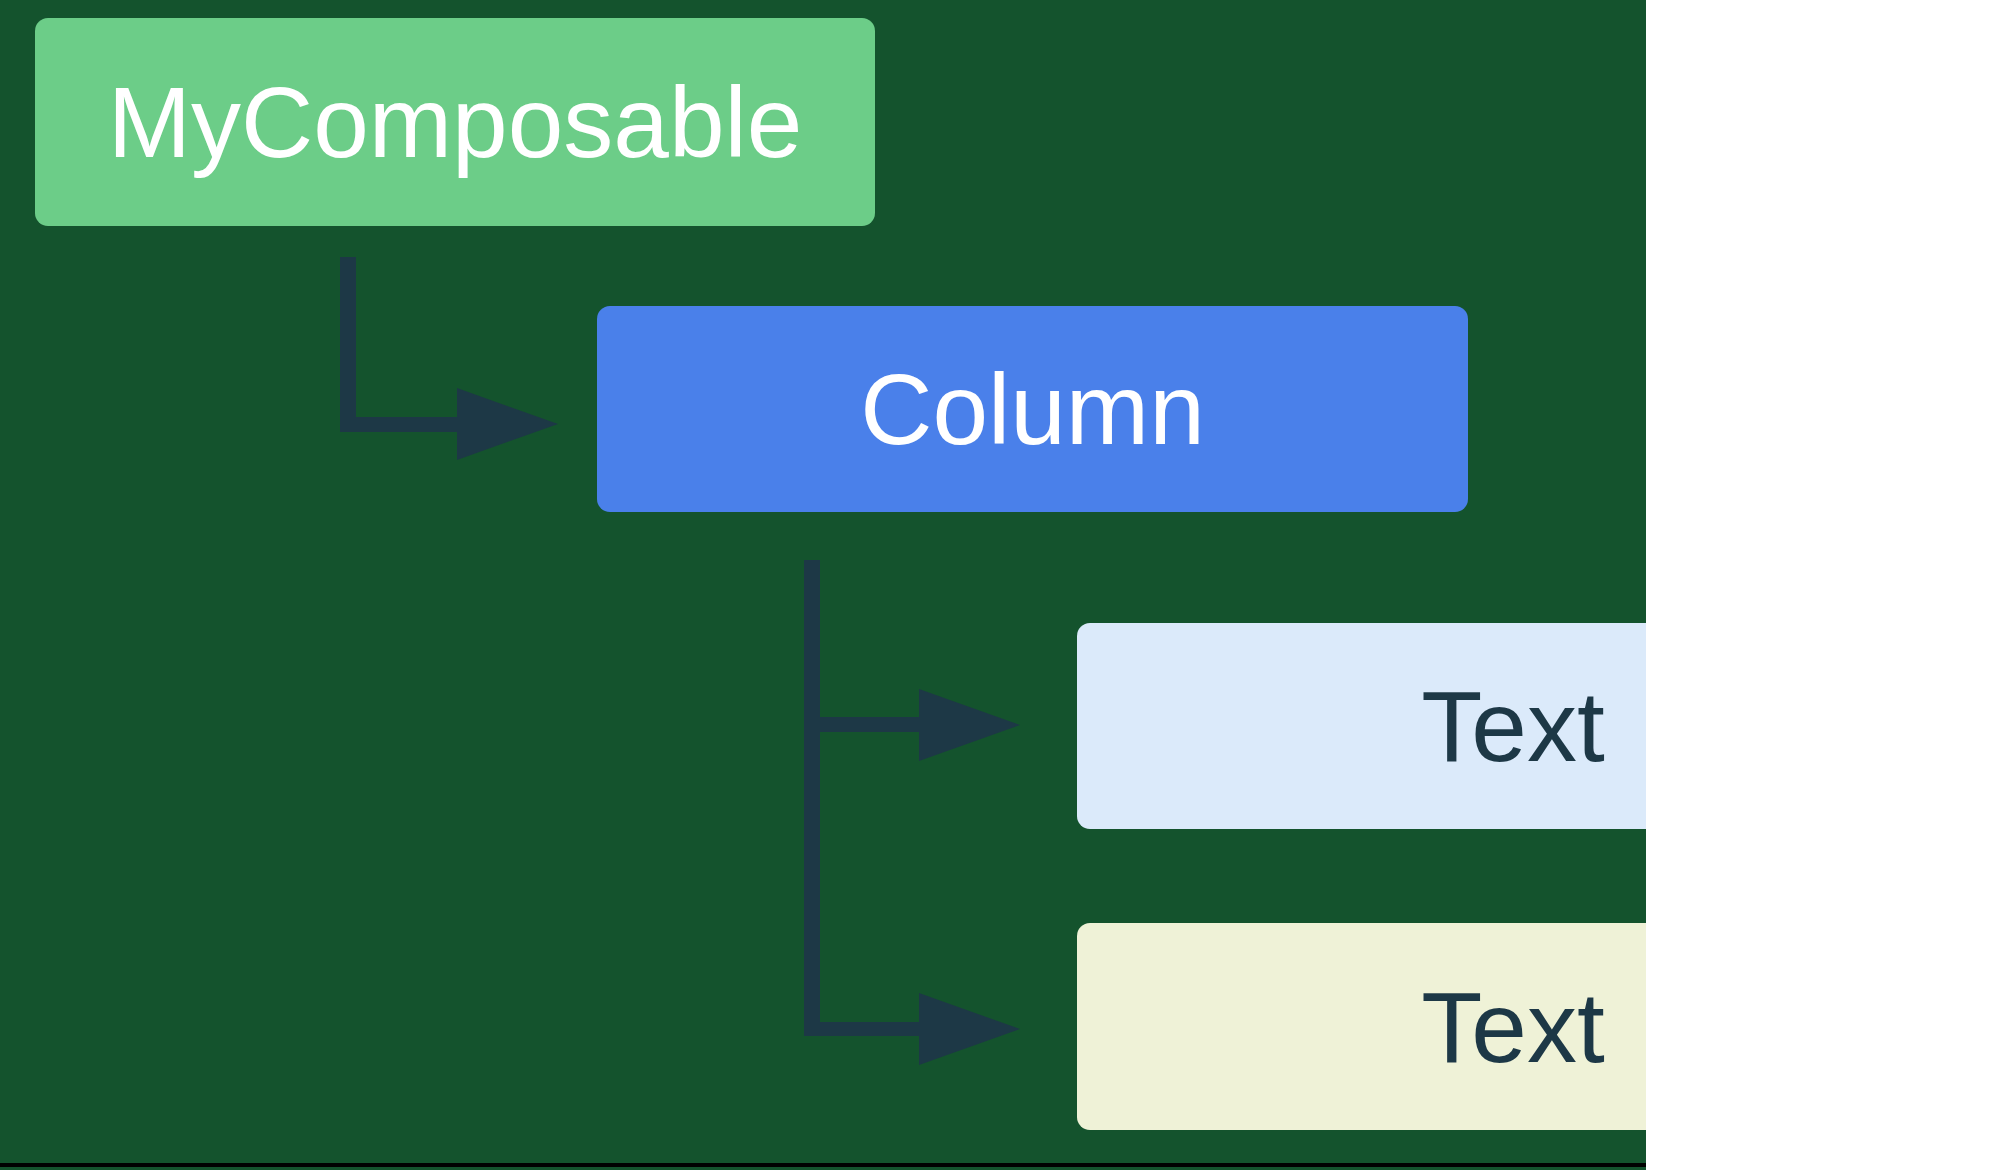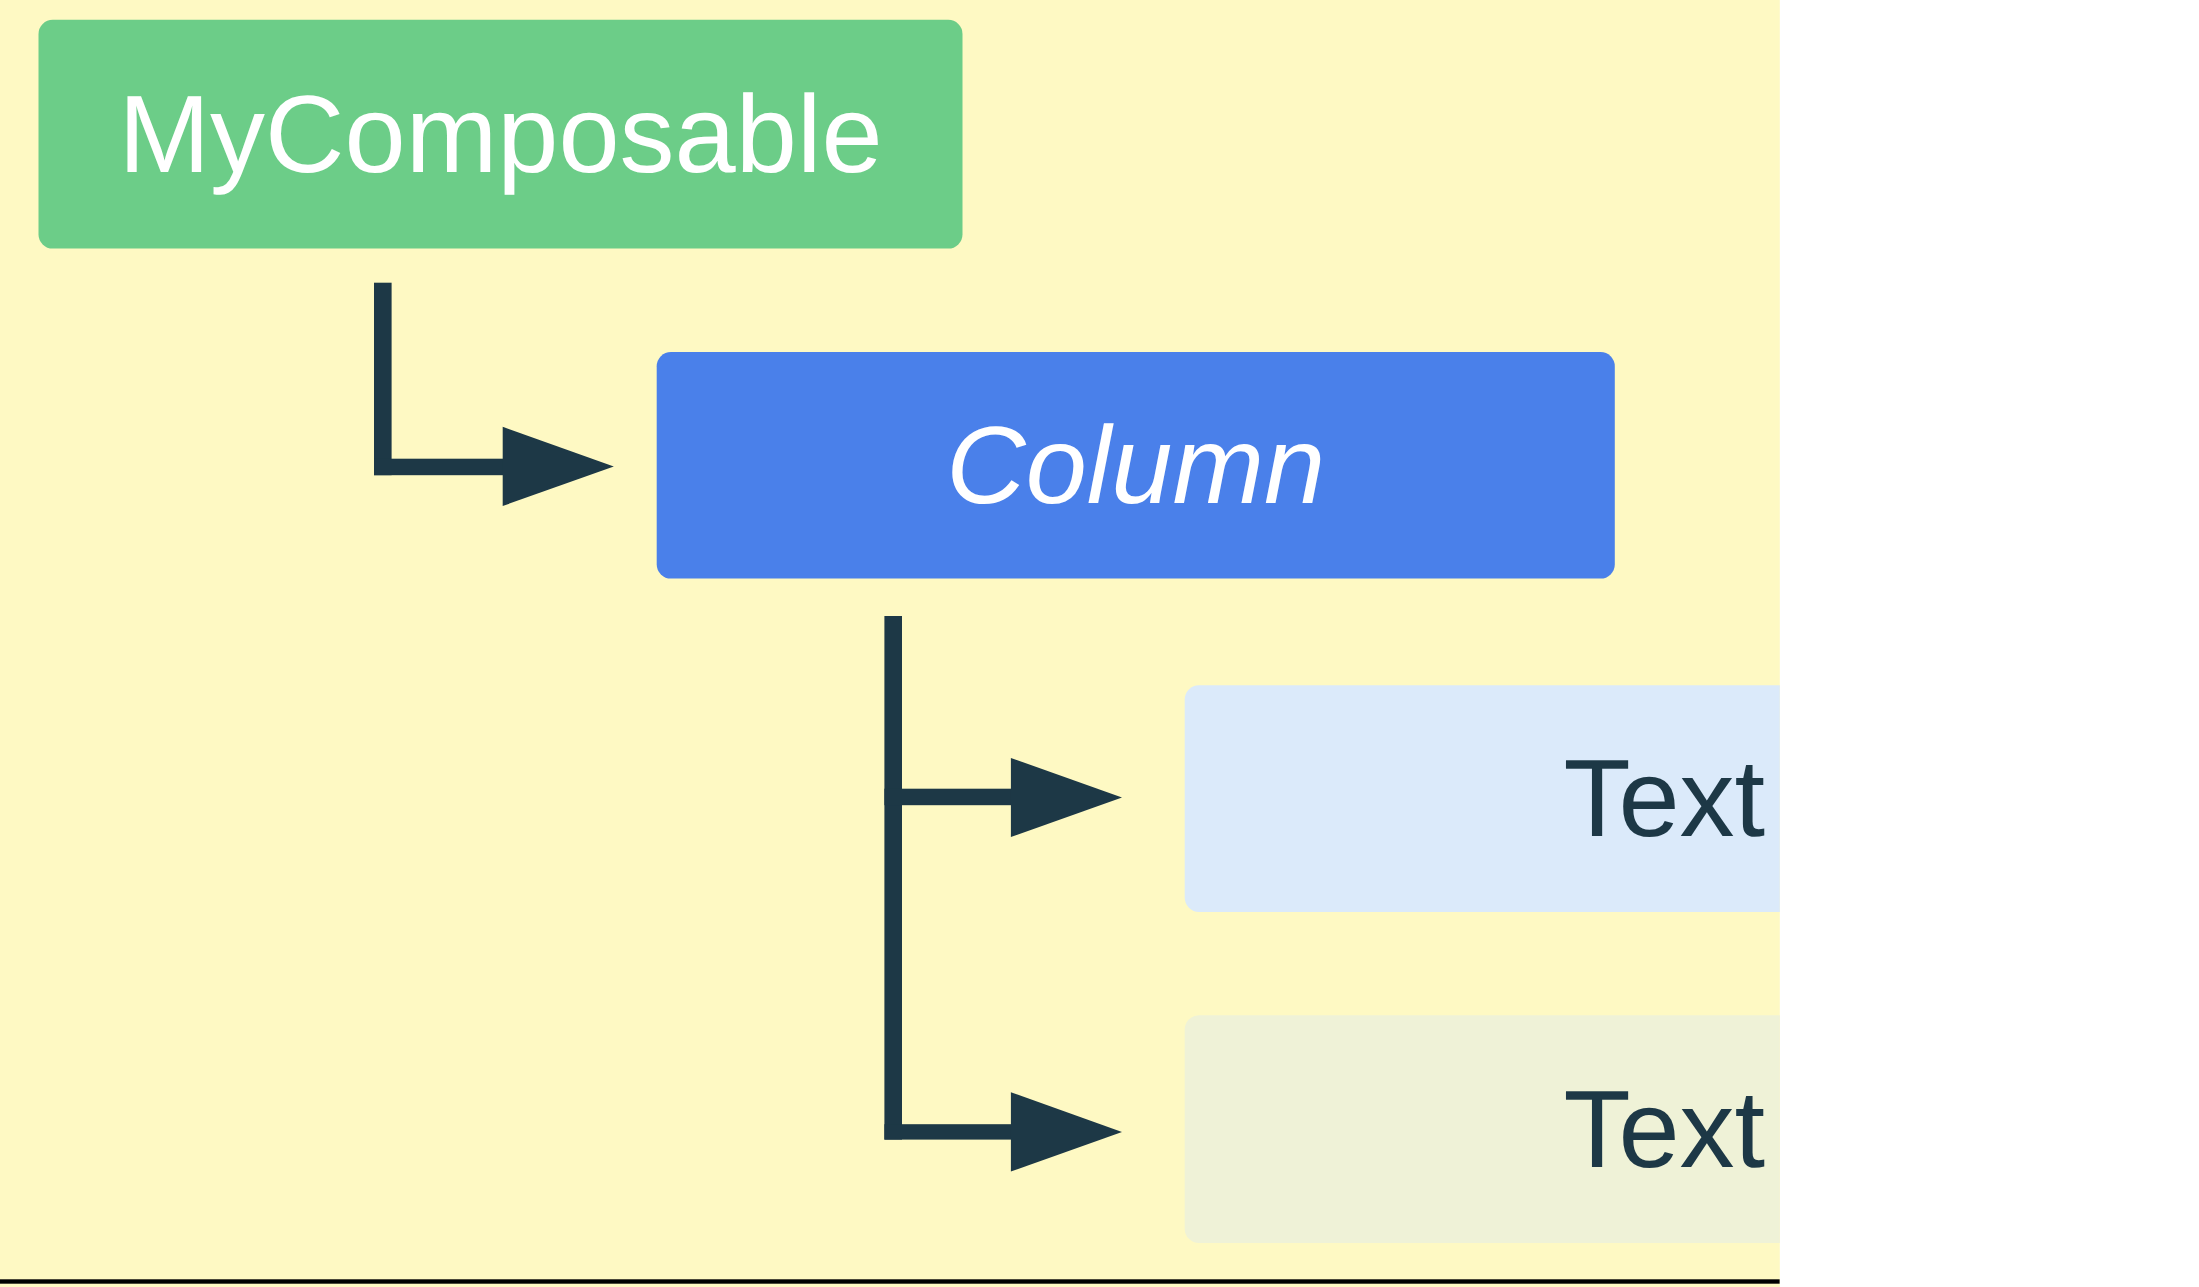--- a/index.html
+++ b/index.html
@@ -5,42 +5,43 @@
     html, body {
       margin: 0;
       padding: 0;
       background: #ffffff;
       font-family: "Liberation Sans", "DejaVu Sans", sans-serif;
     }
     .canvas {
       position: relative;
       width: 1618px;
       height: 1170px;
-      background: #fef9c3;
+      background: #14532d;
       overflow: hidden;
+      padding-left: 28px;
     }
     
     .node {
       position: absolute;
       border-radius: 13px;
       display: flex;
       align-items: center;
       justify-content: center;
       font-size: 100px;
       line-height: 1;
       letter-spacing: 0;
       white-space: nowrap;
     }
     .node-mycomposable {
       left: 35px;  top: 18px;  width: 840px; height: 208px;
       background: #6CCD88; color: #ffffff;
     }
     .node-column {
-      left: 597px; top: 320px; width: 871px; height: 206px;
-      background: #4A80EA; color: #ffffff; font-style: italic;
+      left: 597px; top: 306px; width: 871px; height: 206px;
+      background: #4A80EA; color: #ffffff;
     }
     .node-text-1 {
       left: 1077px; top: 623px; width: 872px; height: 206px;
       background: #DBEAFA; color: #1D3846;
     }
     .node-text-2 {
       left: 1077px; top: 923px; width: 872px; height: 207px;
       background: #EFF2D7; color: #1D3846;
     }
     

